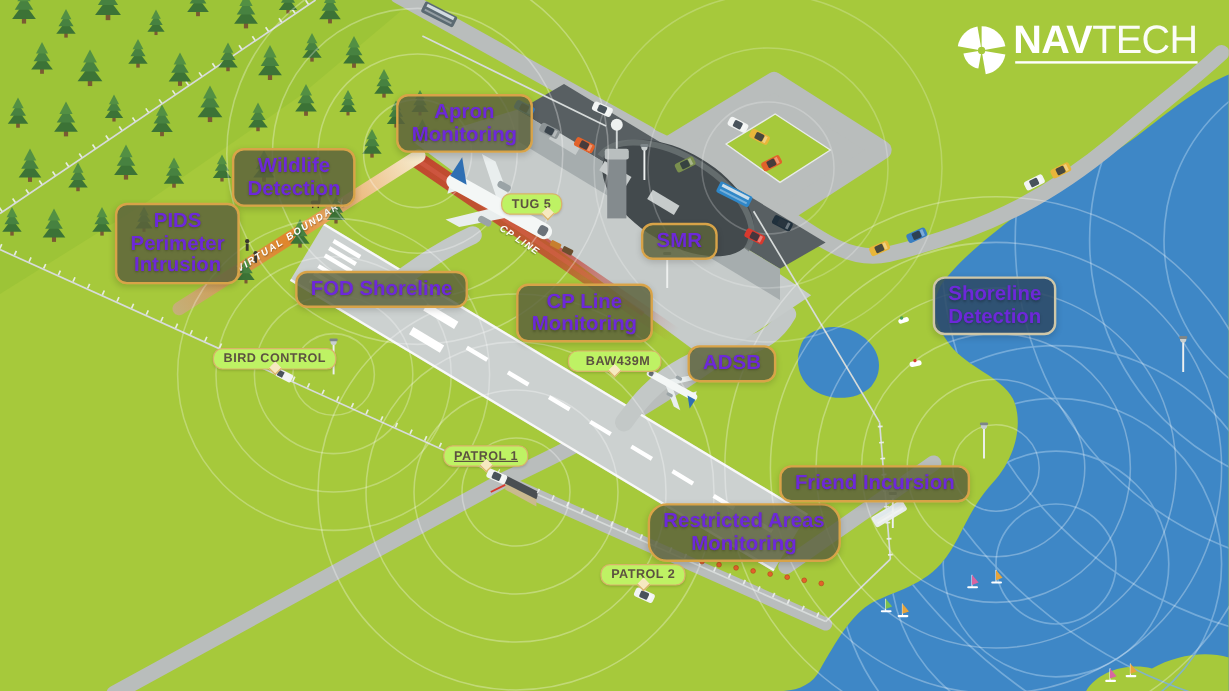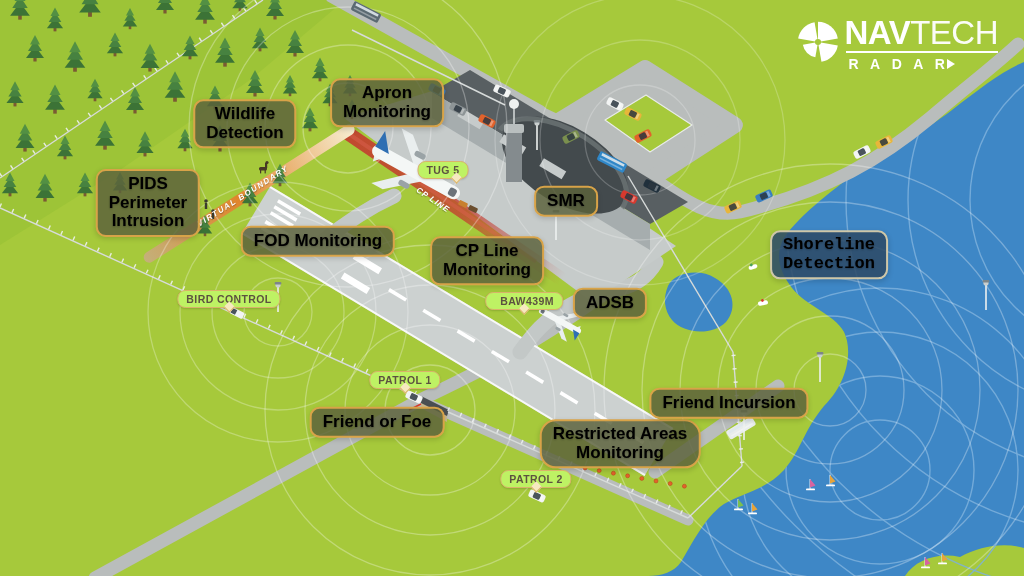--- a/index.html
+++ b/index.html
@@ -4,26 +4,26 @@
 <style>
   html,body{margin:0;padding:0;background:#a6c93b;}
   #stage{position:relative;width:1024px;height:576px;overflow:hidden;
          font-family:"Liberation Sans",sans-serif;}
   #scene{position:absolute;inset:0;}
 
   .callout{
     position:absolute;transform:translate(-50%,-50%);
     background:rgba(92,98,60,0.84);
     border:2px solid #d8a348;border-radius:10px;
-    color:#000000;font-weight:bold;font-size:17px;line-height:1.1;
+    color:#6d28d9;font-weight:bold;font-size:17px;line-height:1.1;
     text-align:center;padding:4px 11px;white-space:pre-line;
     text-shadow:0 1px 2px rgba(0,0,0,.25);
     box-shadow:0 2px 5px rgba(0,0,0,.15);
   }
-  .callout.blue{background:rgba(45,75,104,0.88);border-color:#cfc7a8;font-family:Liberation Mono, monospace;}
+  .callout.blue{background:rgba(45,75,104,0.88);border-color:#cfc7a8;}
 
   .tag{
     position:absolute;transform:translate(-50%,-50%);
     background:#bef264;border:1px solid #d9b36a;border-radius:8px;
     color:#5c5240;font-weight:bold;font-size:10.5px;letter-spacing:.4px;
     padding:2px 8px;white-space:nowrap;box-shadow:0 1px 2px rgba(0,0,0,.15);
   }
   .tag::after{
     content:"";position:absolute;left:50%;bottom:-4px;width:7px;height:7px;
     background:#f6e9c0;border-right:1px solid #d9b36a;border-bottom:1px solid #d9b36a;
@@ -391,56 +391,51 @@
         <use href="#windsurf" transform="translate(925,566)" style="color:#d864a0"></use>
         <use href="#windsurf" transform="translate(942,562)" style="color:#e8a43a"></use>
       </g>
 </svg>
 
 <div class="linetext" style="left:243px;top:196px;transform:translate(-50%,-50%) rotate(-32.5deg);">VIRTUAL BOUNDARY</div>
 <div class="linetext" style="left:433px;top:200px;transform:translate(-50%,-50%) rotate(34deg);letter-spacing:1px;">CP LINE</div>
 
 <div class="callout" style="left:387px;top:103px;">Apron
 Monitoring</div>
-<div class="callout" style="left:245px;top:124px;">Wildlife
+<div class="callout" style="left:245px;top:148px;">Wildlife
 Detection</div>
 <div class="callout" style="left:148px;top:203px;">PIDS
 Perimeter
 Intrusion</div>
-<div class="callout" style="left:318px;top:241px;">FOD Monitoring</div>
+<div class="callout" style="left:318px;top:241px;">FOD Shoreline</div>
 <div class="callout" style="left:566px;top:201px;">SMR</div>
 <div class="callout" style="left:487px;top:261px;">CP Line
 Monitoring</div>
 <div class="callout" style="left:610px;top:303px;">ADSB</div>
 <div class="callout blue" style="left:829px;top:255px;">Shoreline
 Detection</div>
-<div class="callout" style="left:377px;top:422px;">Friend or Foe</div>
 <div class="callout" style="left:620px;top:444px;border-radius:16px;">Restricted Areas
 Monitoring</div>
 <div class="callout" style="left:729px;top:403px;">Friend Incursion</div>
 
 <div class="tag tail-br" style="left:443px;top:170px;">TUG 5</div>
 <div class="tag" style="left:229px;top:299px;">BIRD CONTROL</div>
-<div class="tag" style="left:405px;top:380px;">PATROL 1</div>
+<div class="tag" style="left:405px;top:380px;text-decoration:underline;">PATROL 1</div>
 <div class="tag" style="left:536px;top:479px;">PATROL 2</div>
-<div class="tag" style="left:524px;top:301px;padding-left:14px;">BAW439M</div>
+<div class="tag" style="left:512px;top:301px;padding-left:14px;">BAW439M</div>
 
 <div class="logo">
   <svg width="46" height="48" viewBox="-24 -24 48 48">
     <g fill="#ffffff">
       <path d="M0,0 L0,-21 A21,21 0 0 1 20.7,-3.6 Z"></path>
       <path d="M0,0 L20.7,3.6 A21,21 0 0 1 3.6,20.7 Z"></path>
       <path d="M0,0 L-2.8,15.8 A16,16 0 0 1 -15.8,2.8 Z"></path>
       <path d="M0,0 L-20.7,-3.6 A21,21 0 0 1 -3.6,-20.7 Z"></path>
     </g>
     <circle cx="0" cy="0" r="3.2" fill="#a6c93b"></circle>
   </svg>
   <div>
     <div class="logo-main"><span class="nav">NAV</span><span class="tech">TECH</span></div>
     <div class="logo-rule"></div>
-    <div class="logo-sub">
-          <span>RADAR</span>
-          <span class="arrow"></span>
-        </div>
   </div>
 </div>
 
 </div>
 
 </body></html>

